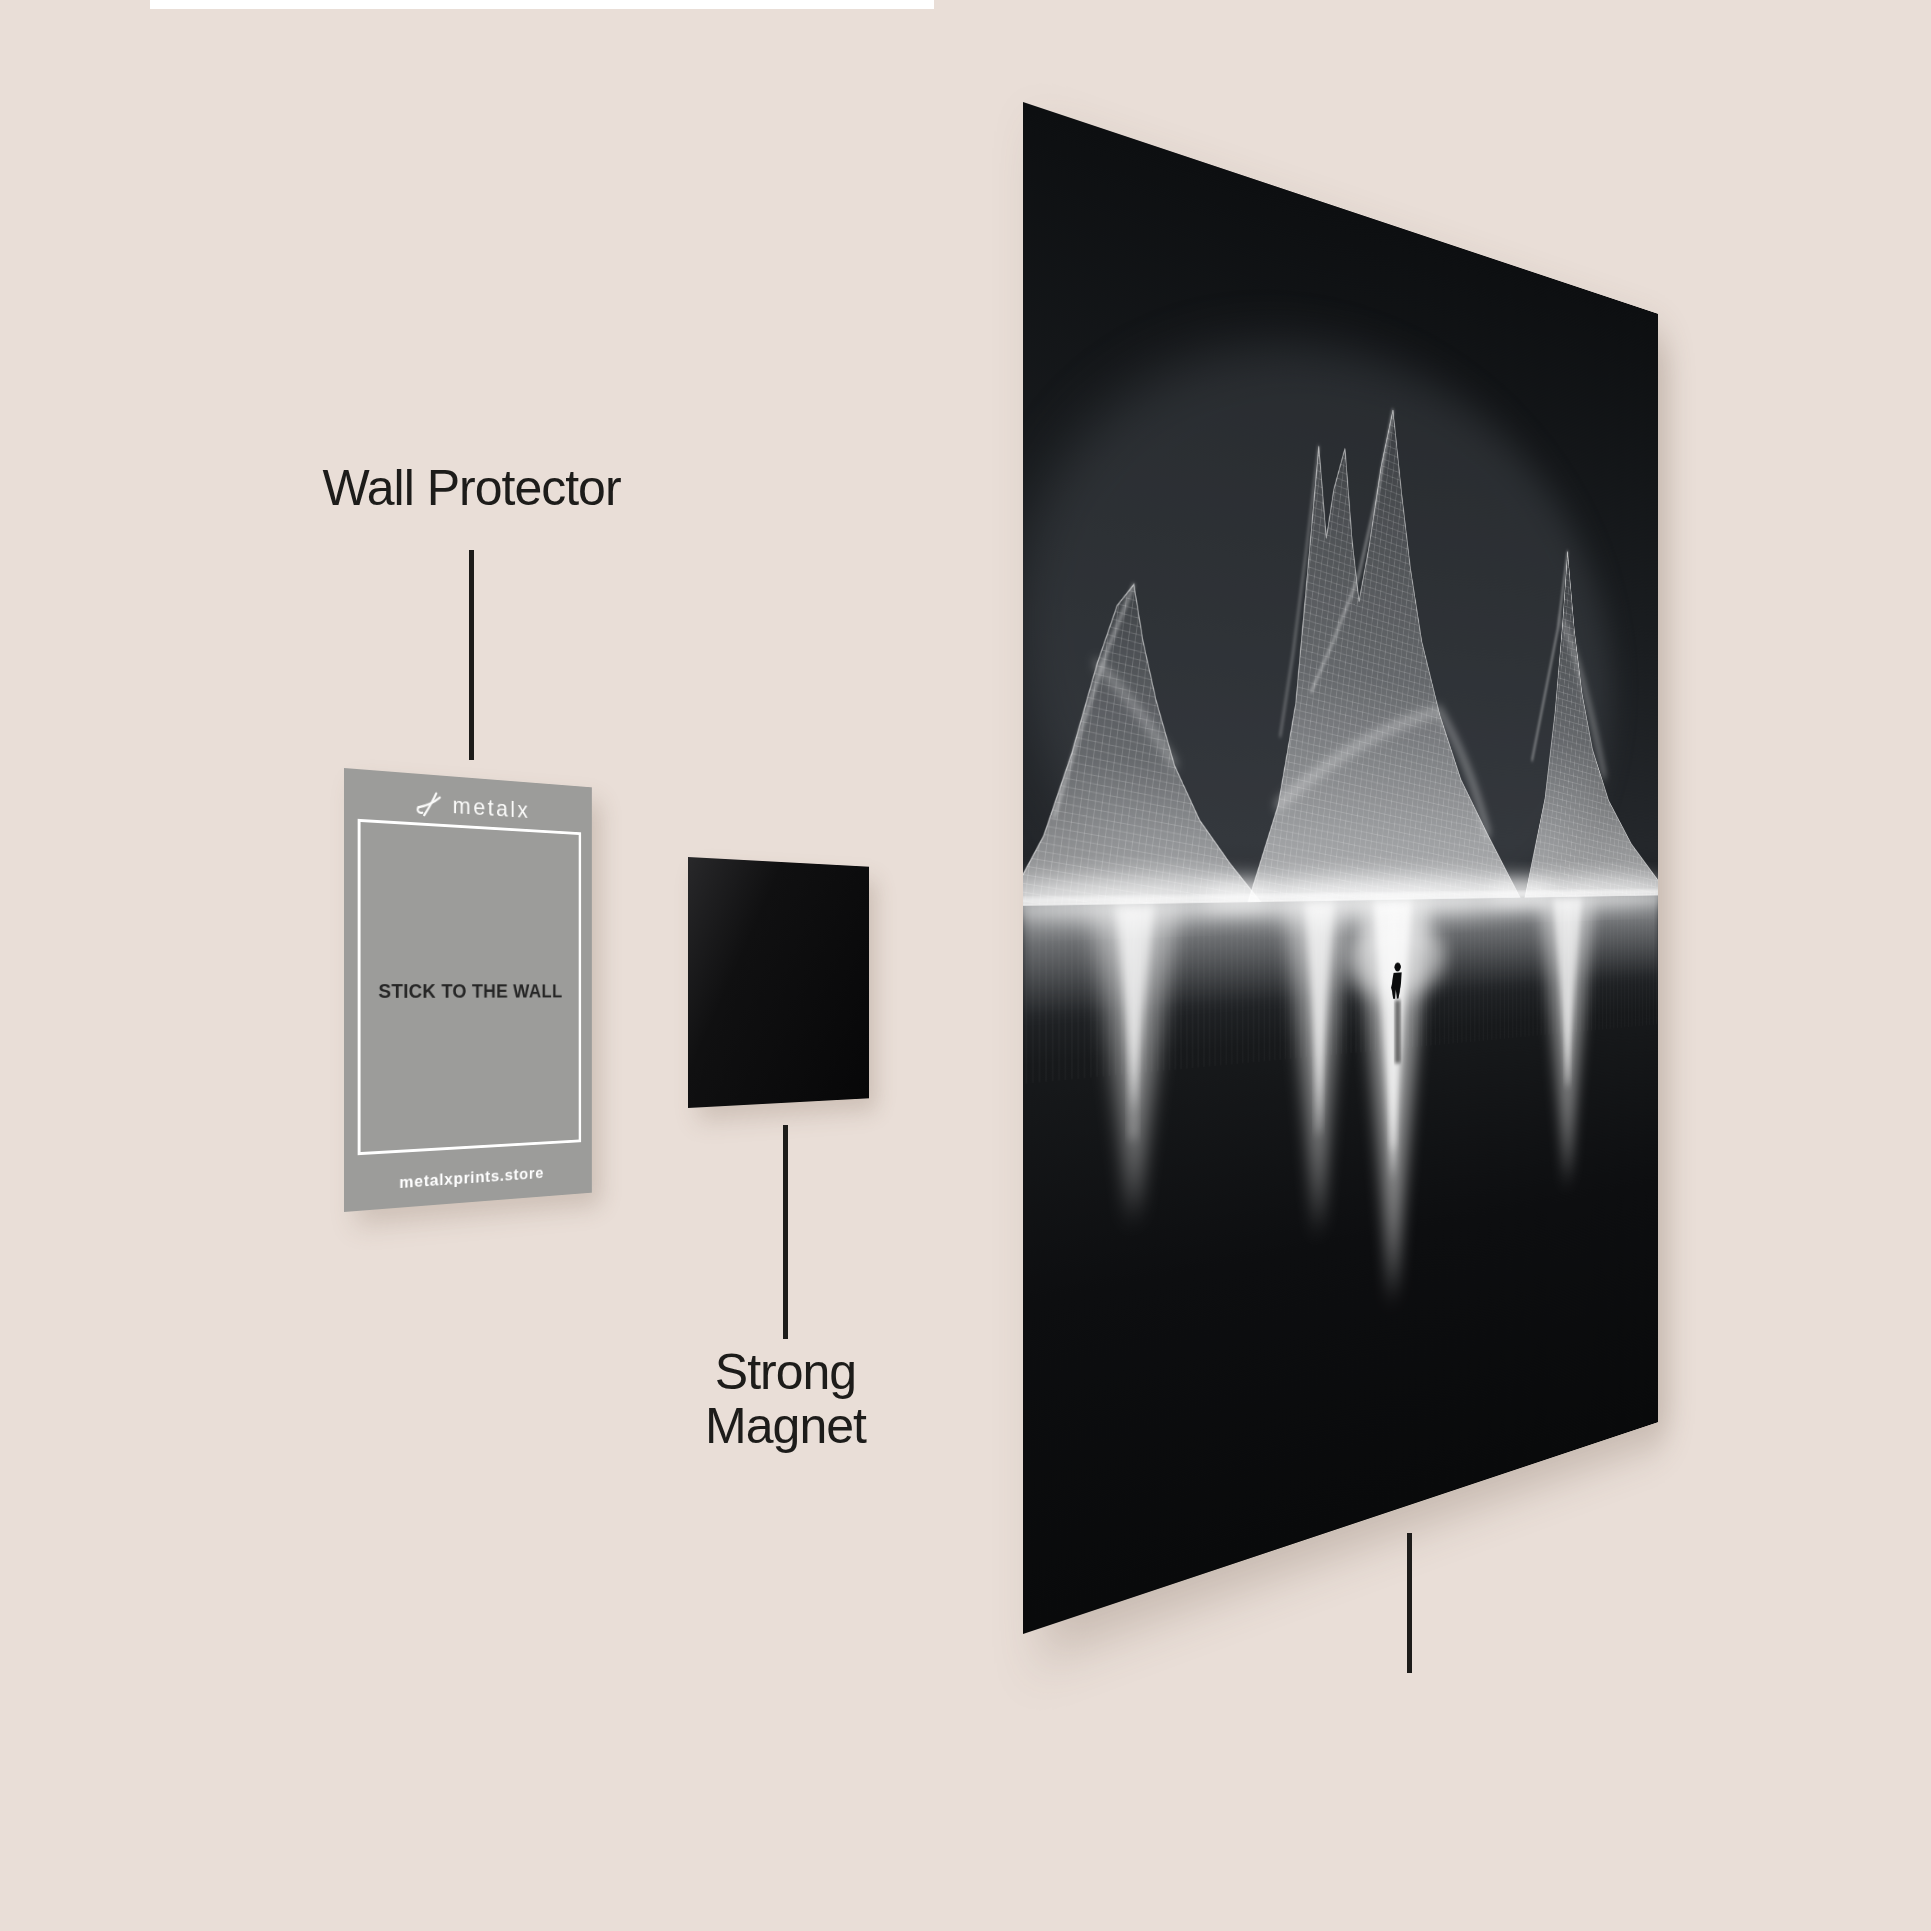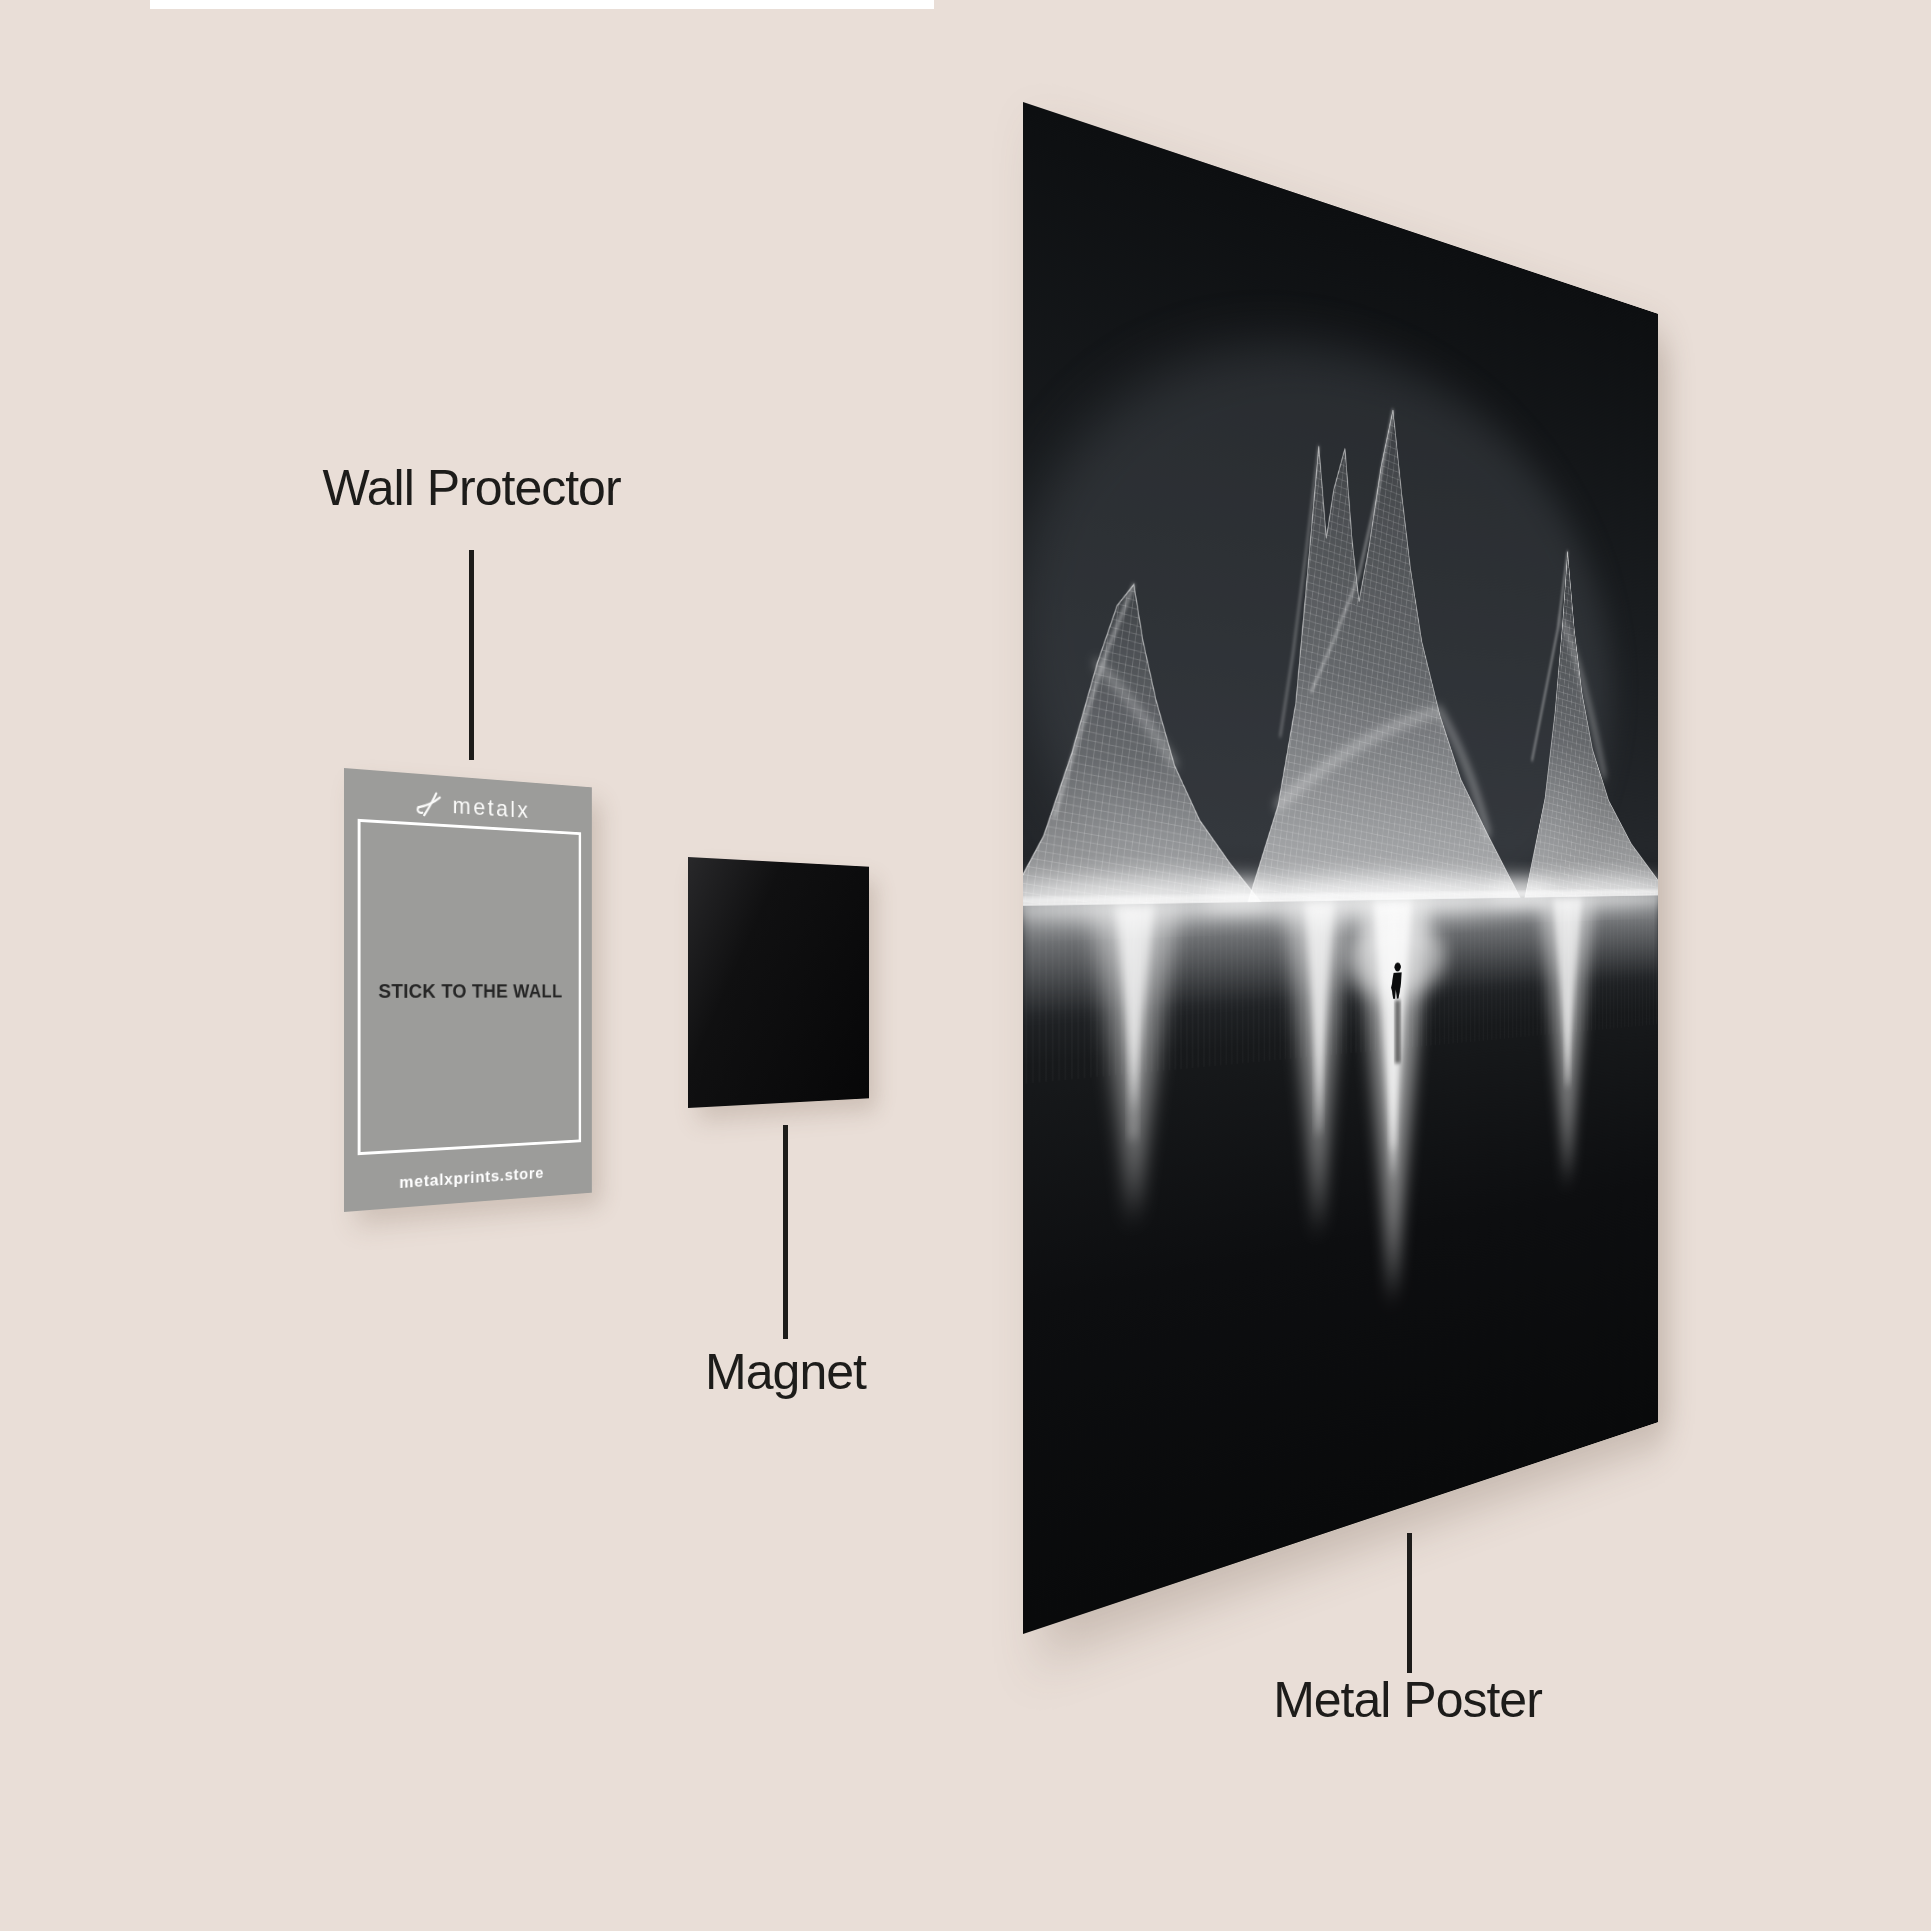--- a/index.html
+++ b/index.html
@@ -101,20 +101,21 @@
       <span class="logo-text">metalx</span>
     </div>
     <div class="card-frame"></div>
     <div class="card-instruction">STICK TO THE WALL</div>
     <div class="card-site">metalxprints.store</div>
   </div>
 
   <div class="magnet"></div>
   <div class="leader line-magnet"></div>
   <div class="label label-magnet">
+    <div>Strong</div>
     <div>Magnet</div>
   </div>
 
   <div class="poster">
     <svg viewBox="0 0 1055 1587" preserveAspectRatio="none">
       <defs>
         <linearGradient id="sky" x1="0" y1="0" x2="0" y2="1">
           <stop offset="0" stop-color="#0d0f11"></stop>
           <stop offset="0.30" stop-color="#1a1d20"></stop>
           <stop offset="0.48" stop-color="#24272b"></stop>
@@ -206,16 +207,15 @@
       <g>
         <ellipse cx="538" cy="905" rx="85" ry="50" fill="#ffffff" opacity="0.5" filter="url(#b14)"></ellipse>
         <circle cx="538" cy="916" r="5.5" fill="#0b0c0d"></circle>
         <path d="M531 923 h14 l-2 18 -3.5 14 h-3 l-1.5 -11 -1.5 11 h-3 l-3.5 -14 z" fill="#0b0c0d"></path>
         <rect x="533" y="957" width="10" height="78" fill="#0b0c0d" opacity="0.55" filter="url(#b2)"></rect>
       </g>
     </svg>
   </div>
 
   <div class="leader line-poster"></div>
-  <div class="label label-poster">Metal Poster</div>
 
 </div>
 
 
 </body></html>

